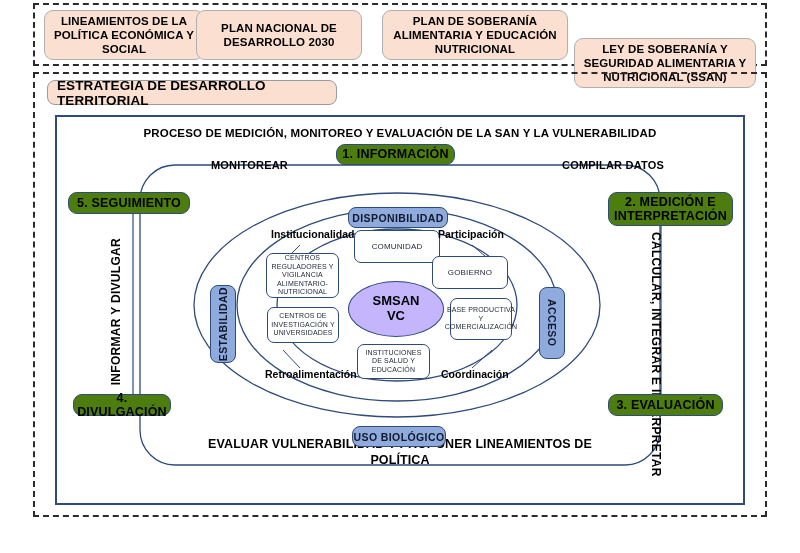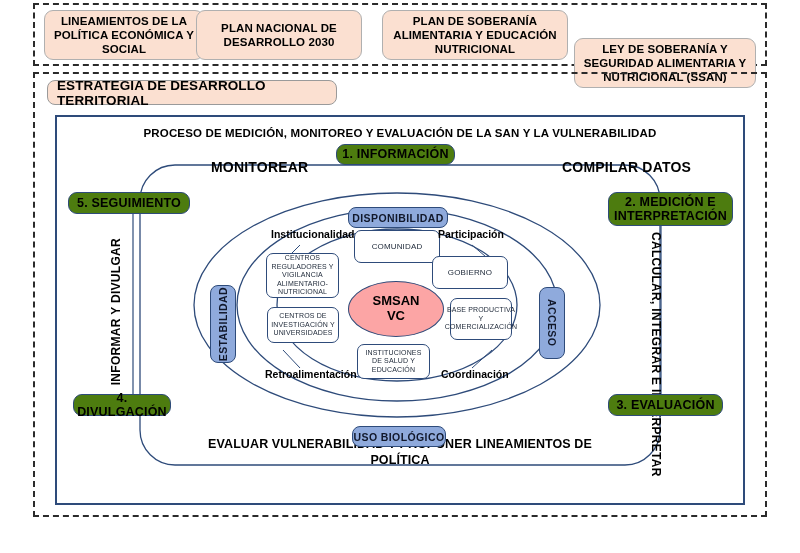--- a/index.html
+++ b/index.html
@@ -111,21 +111,21 @@
     margin-top: 20px;
   }
   .blue-pill.vertical span {
     writing-mode: vertical-rl;
     white-space: nowrap;
   }
   .blue-pill.vertical.left span { transform: rotate(180deg); }
 
   
   .process-word {
-    font-size: 14px;
+    font-size: 11px;
     font-weight: bold;
     letter-spacing: .2px;
     white-space: nowrap;
     z-index: 11;
     padding-left: 34px;
   }
   .vert-word {
     font-size: 12px;
     font-weight: bold;
     letter-spacing: .3px;
@@ -167,21 +167,21 @@
     color: #1b2636;
     padding: 13px 2px;
     z-index: 10;
   }
   .node-box.big { font-size: 8px; }
 
   
   .center-ellipse {
     border: 1.4px solid #2e4b7a;
     border-radius: 50%;
-    background: #fca5a5;
+    background: #c4b5fd;
     display: flex;
     align-items: center;
     justify-content: center;
     text-align: center;
     font-size: 13px;
     font-weight: bold;
     line-height: 1.12;
     z-index: 10;
   }
 

